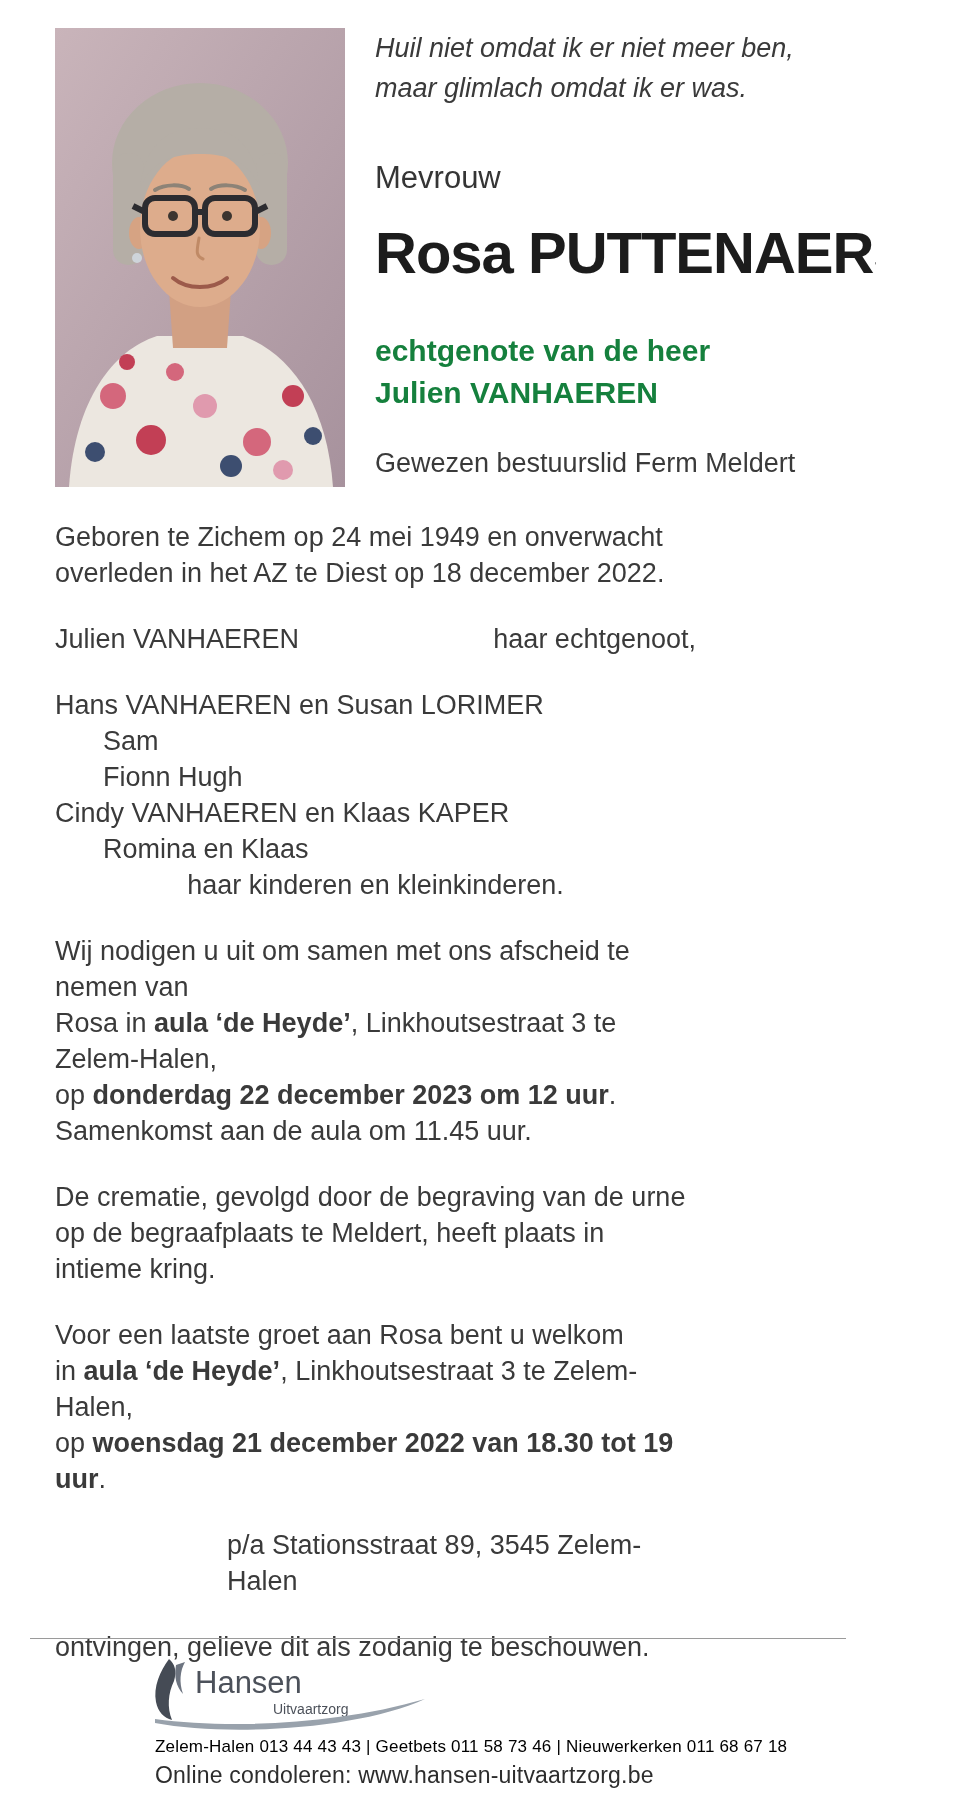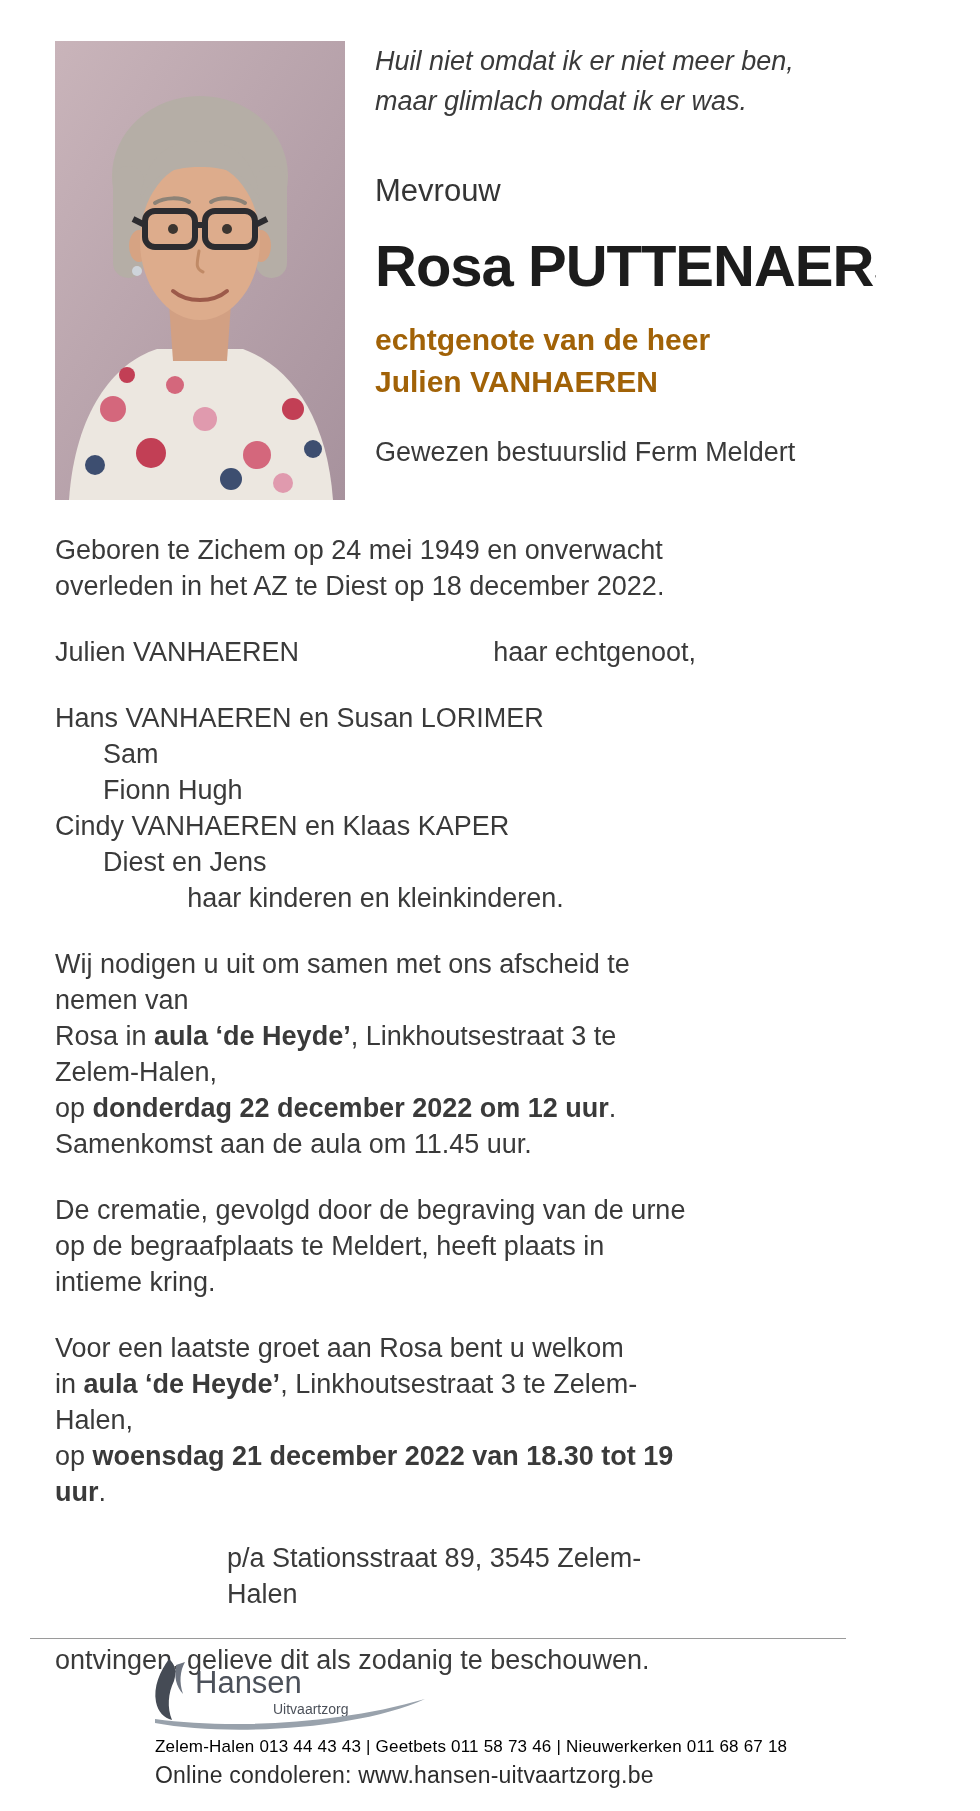--- a/index.html
+++ b/index.html
@@ -7,40 +7,40 @@
   body {
     width: 980px;
     font-family: "Liberation Sans", sans-serif;
     color: #3a3a3a;
   }
   .page {
     position: relative;
     width: 876px;
     height: 1811px;
     background: #ffffff;
-    padding-top: 41px;
+    padding-top: 28px;
     overflow: hidden;
   }
   
   .top { display: flex; padding-left: 55px; }
   .photo { width: 290px; height: 459px; flex: 0 0 290px; overflow: hidden; }
   .photo svg { display: block; }
   .head-col { margin-left: 30px; padding-top: 0; width: 560px; }
   .quote { font-style: italic; font-size: 27px; line-height: 40px; color: #3a3a3a; }
   .salutation { margin-top: 52px; font-size: 31px; color: #353535; }
   .name {
     margin-top: 26px;
     font-size: 58px;
     line-height: 62px;
     font-weight: bold;
     letter-spacing: -1px;
     color: #1c1c1c;
     white-space: nowrap;
   }
-  .spouse { margin-top: 22px; font-size: 30px; line-height: 42px; font-weight: bold; color: #a16207; }
+  .spouse { margin-top: 46px; font-size: 30px; line-height: 42px; font-weight: bold; color: #15803d; }
   .affiliation { margin-top: 34px; font-size: 27px; color: #3a3a3a; }
 
   
   .bodytext {
     margin: 32px 180px 0 55px;
     font-size: 27px;
     line-height: 36px;
     color: #3a3a3a;
   }
   .para { margin-bottom: 30px; }
@@ -157,28 +157,28 @@
     <div class="para row-between">
       <span>Julien VANHAEREN</span>
       <span>haar echtgenoot,</span>
     </div>
 
     <div class="para">
       <div>Hans VANHAEREN en Susan LORIMER</div>
       <div class="indent">Sam</div>
       <div class="indent">Fionn Hugh</div>
       <div>Cindy VANHAEREN en Klaas KAPER</div>
-      <div class="indent">Diest en Jens</div>
+      <div class="indent">Romina en Klaas</div>
       <div class="right">haar kinderen en kleinkinderen.</div>
     </div>
 
     <div class="para">
       <div><span>Wij nodigen u uit om samen met ons afscheid te nemen van</span></div>
       <div><span>Rosa in </span><span class="b">aula ‘de Heyde’</span><span>, Linkhoutsestraat 3 te Zelem-Halen,</span></div>
-      <div><span>op </span><span class="b">donderdag 22 december 2022 om 12 uur</span><span>.</span></div>
+      <div><span>op </span><span class="b">donderdag 22 december 2023 om 12 uur</span><span>.</span></div>
       <div><span>Samenkomst aan de aula om 11.45 uur.</span></div>
     </div>
 
     <div class="para">
       <div><span>De crematie, gevolgd door de begraving van de urne</span></div>
       <div><span>op de begraafplaats te Meldert, heeft plaats in intieme kring.</span></div>
     </div>
 
     <div class="para">
       <div><span>Voor een laatste groet aan Rosa bent u welkom</span></div>

